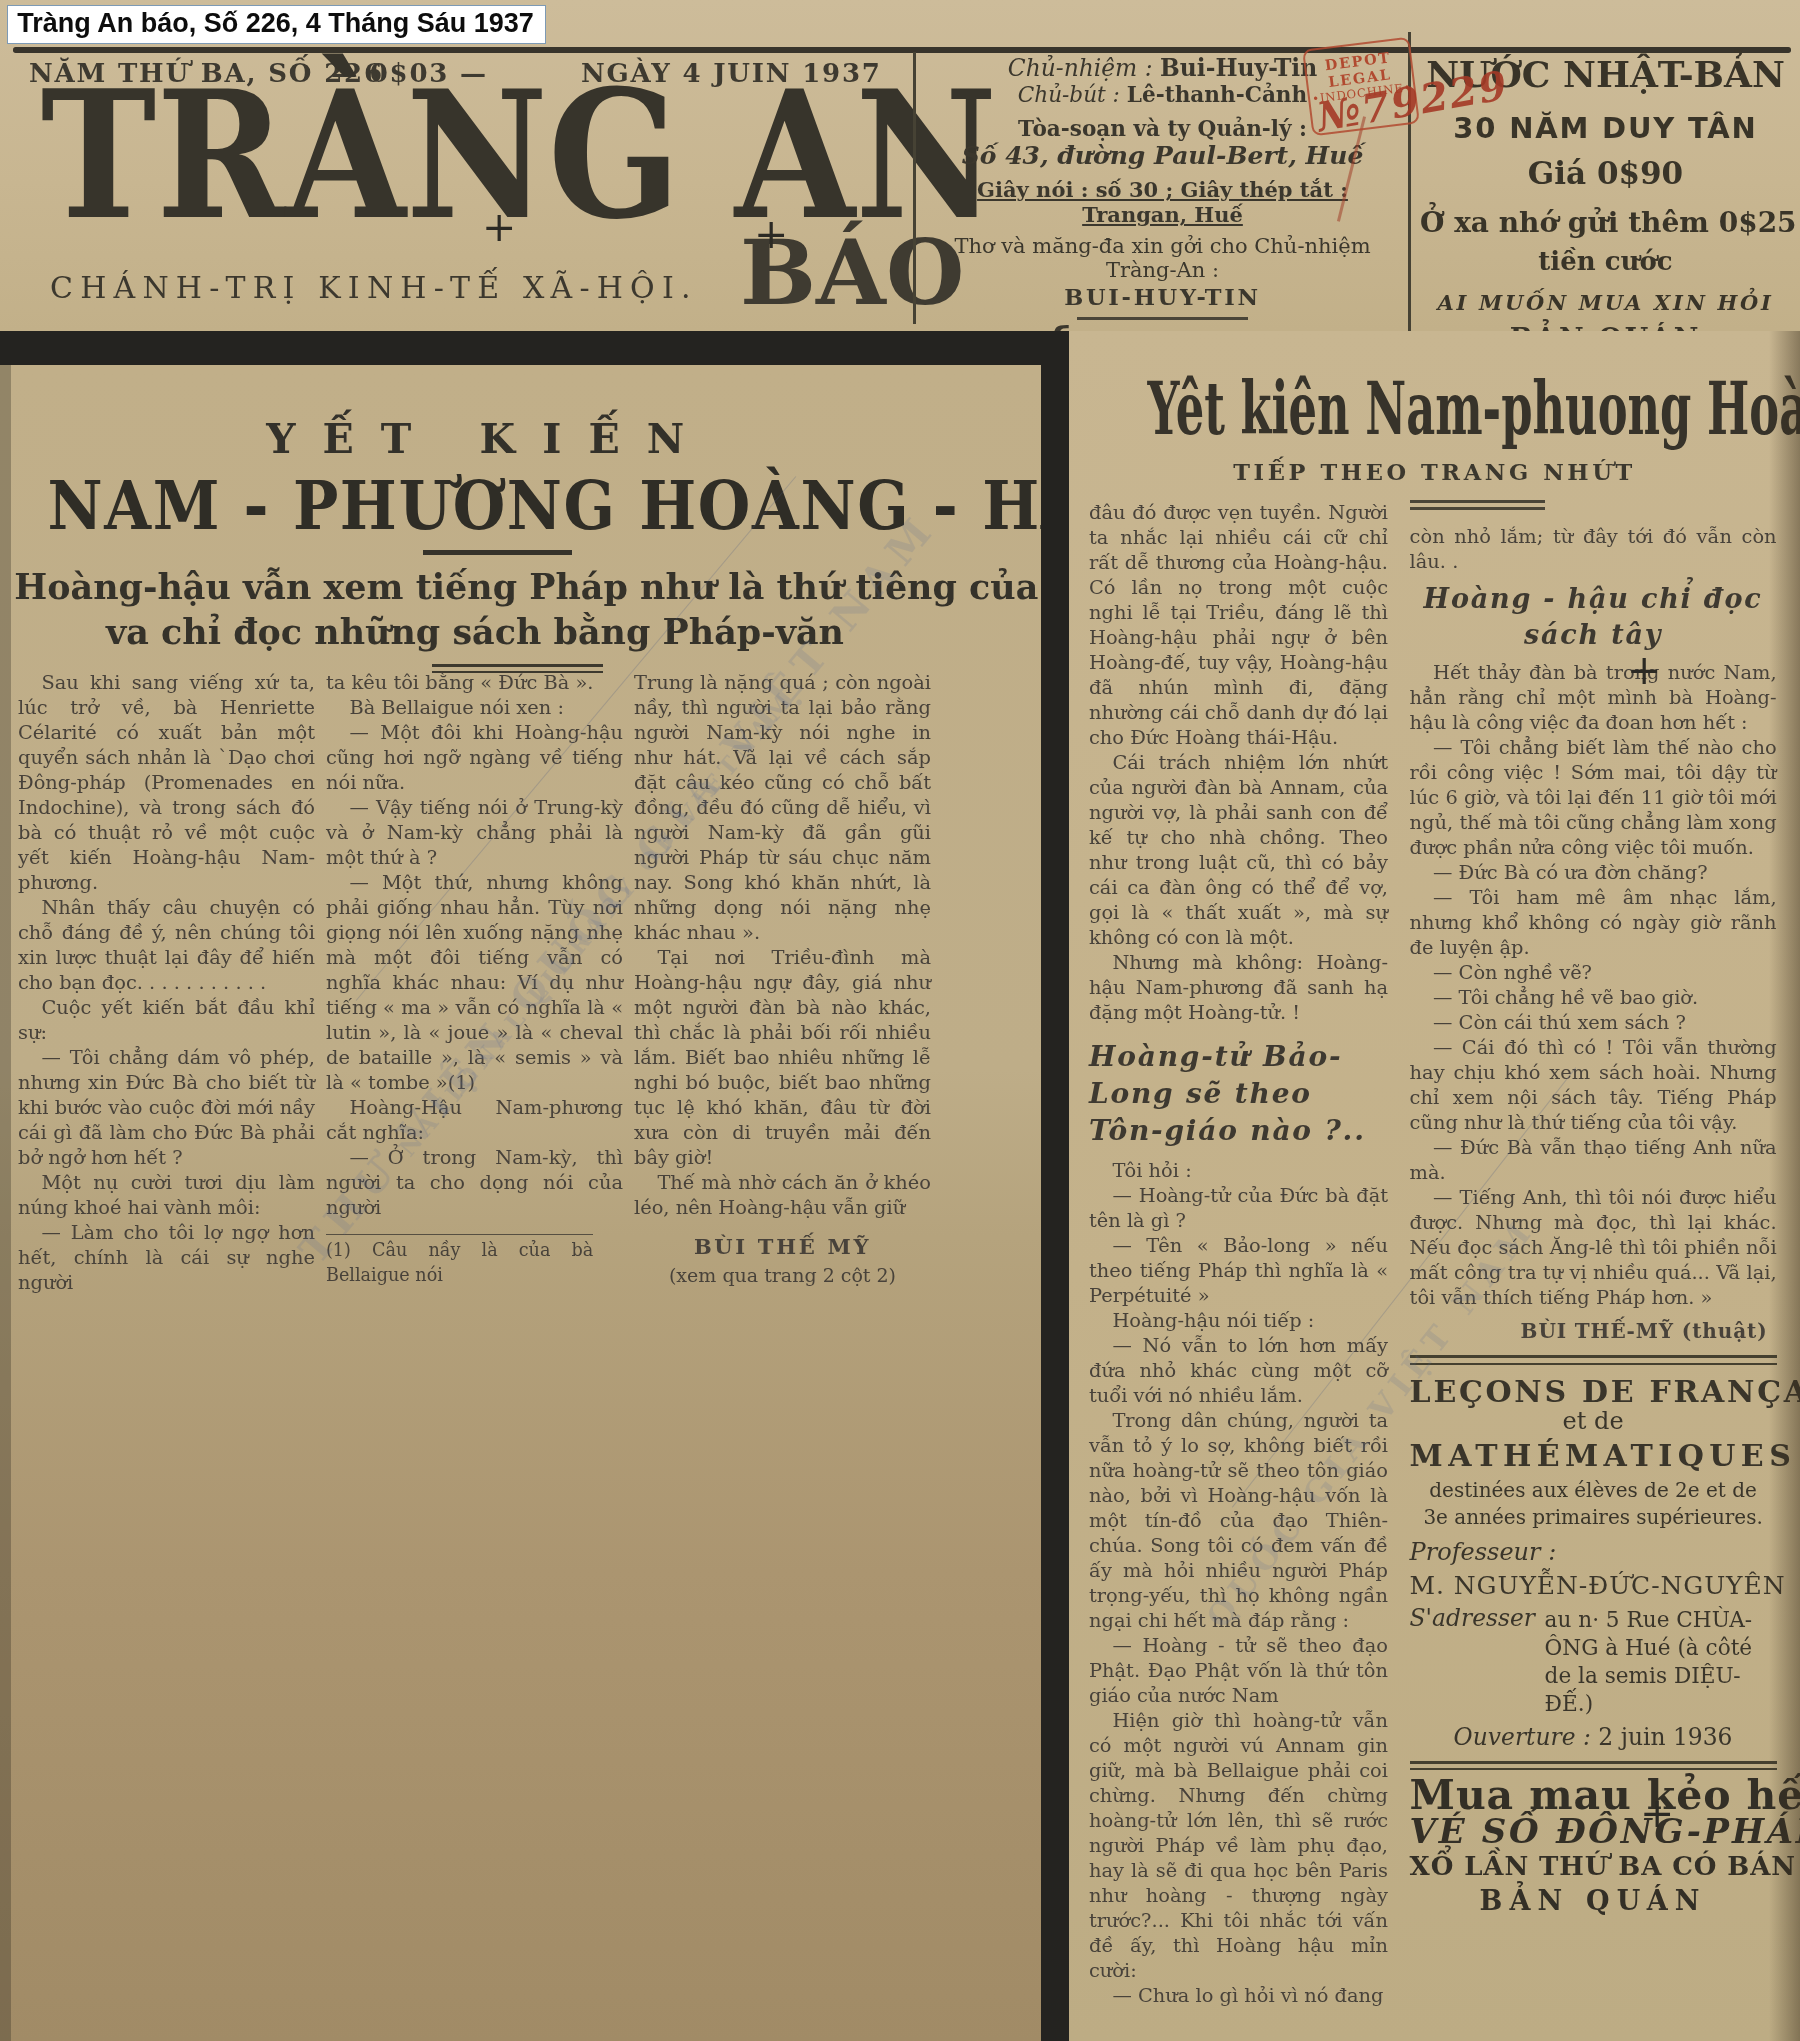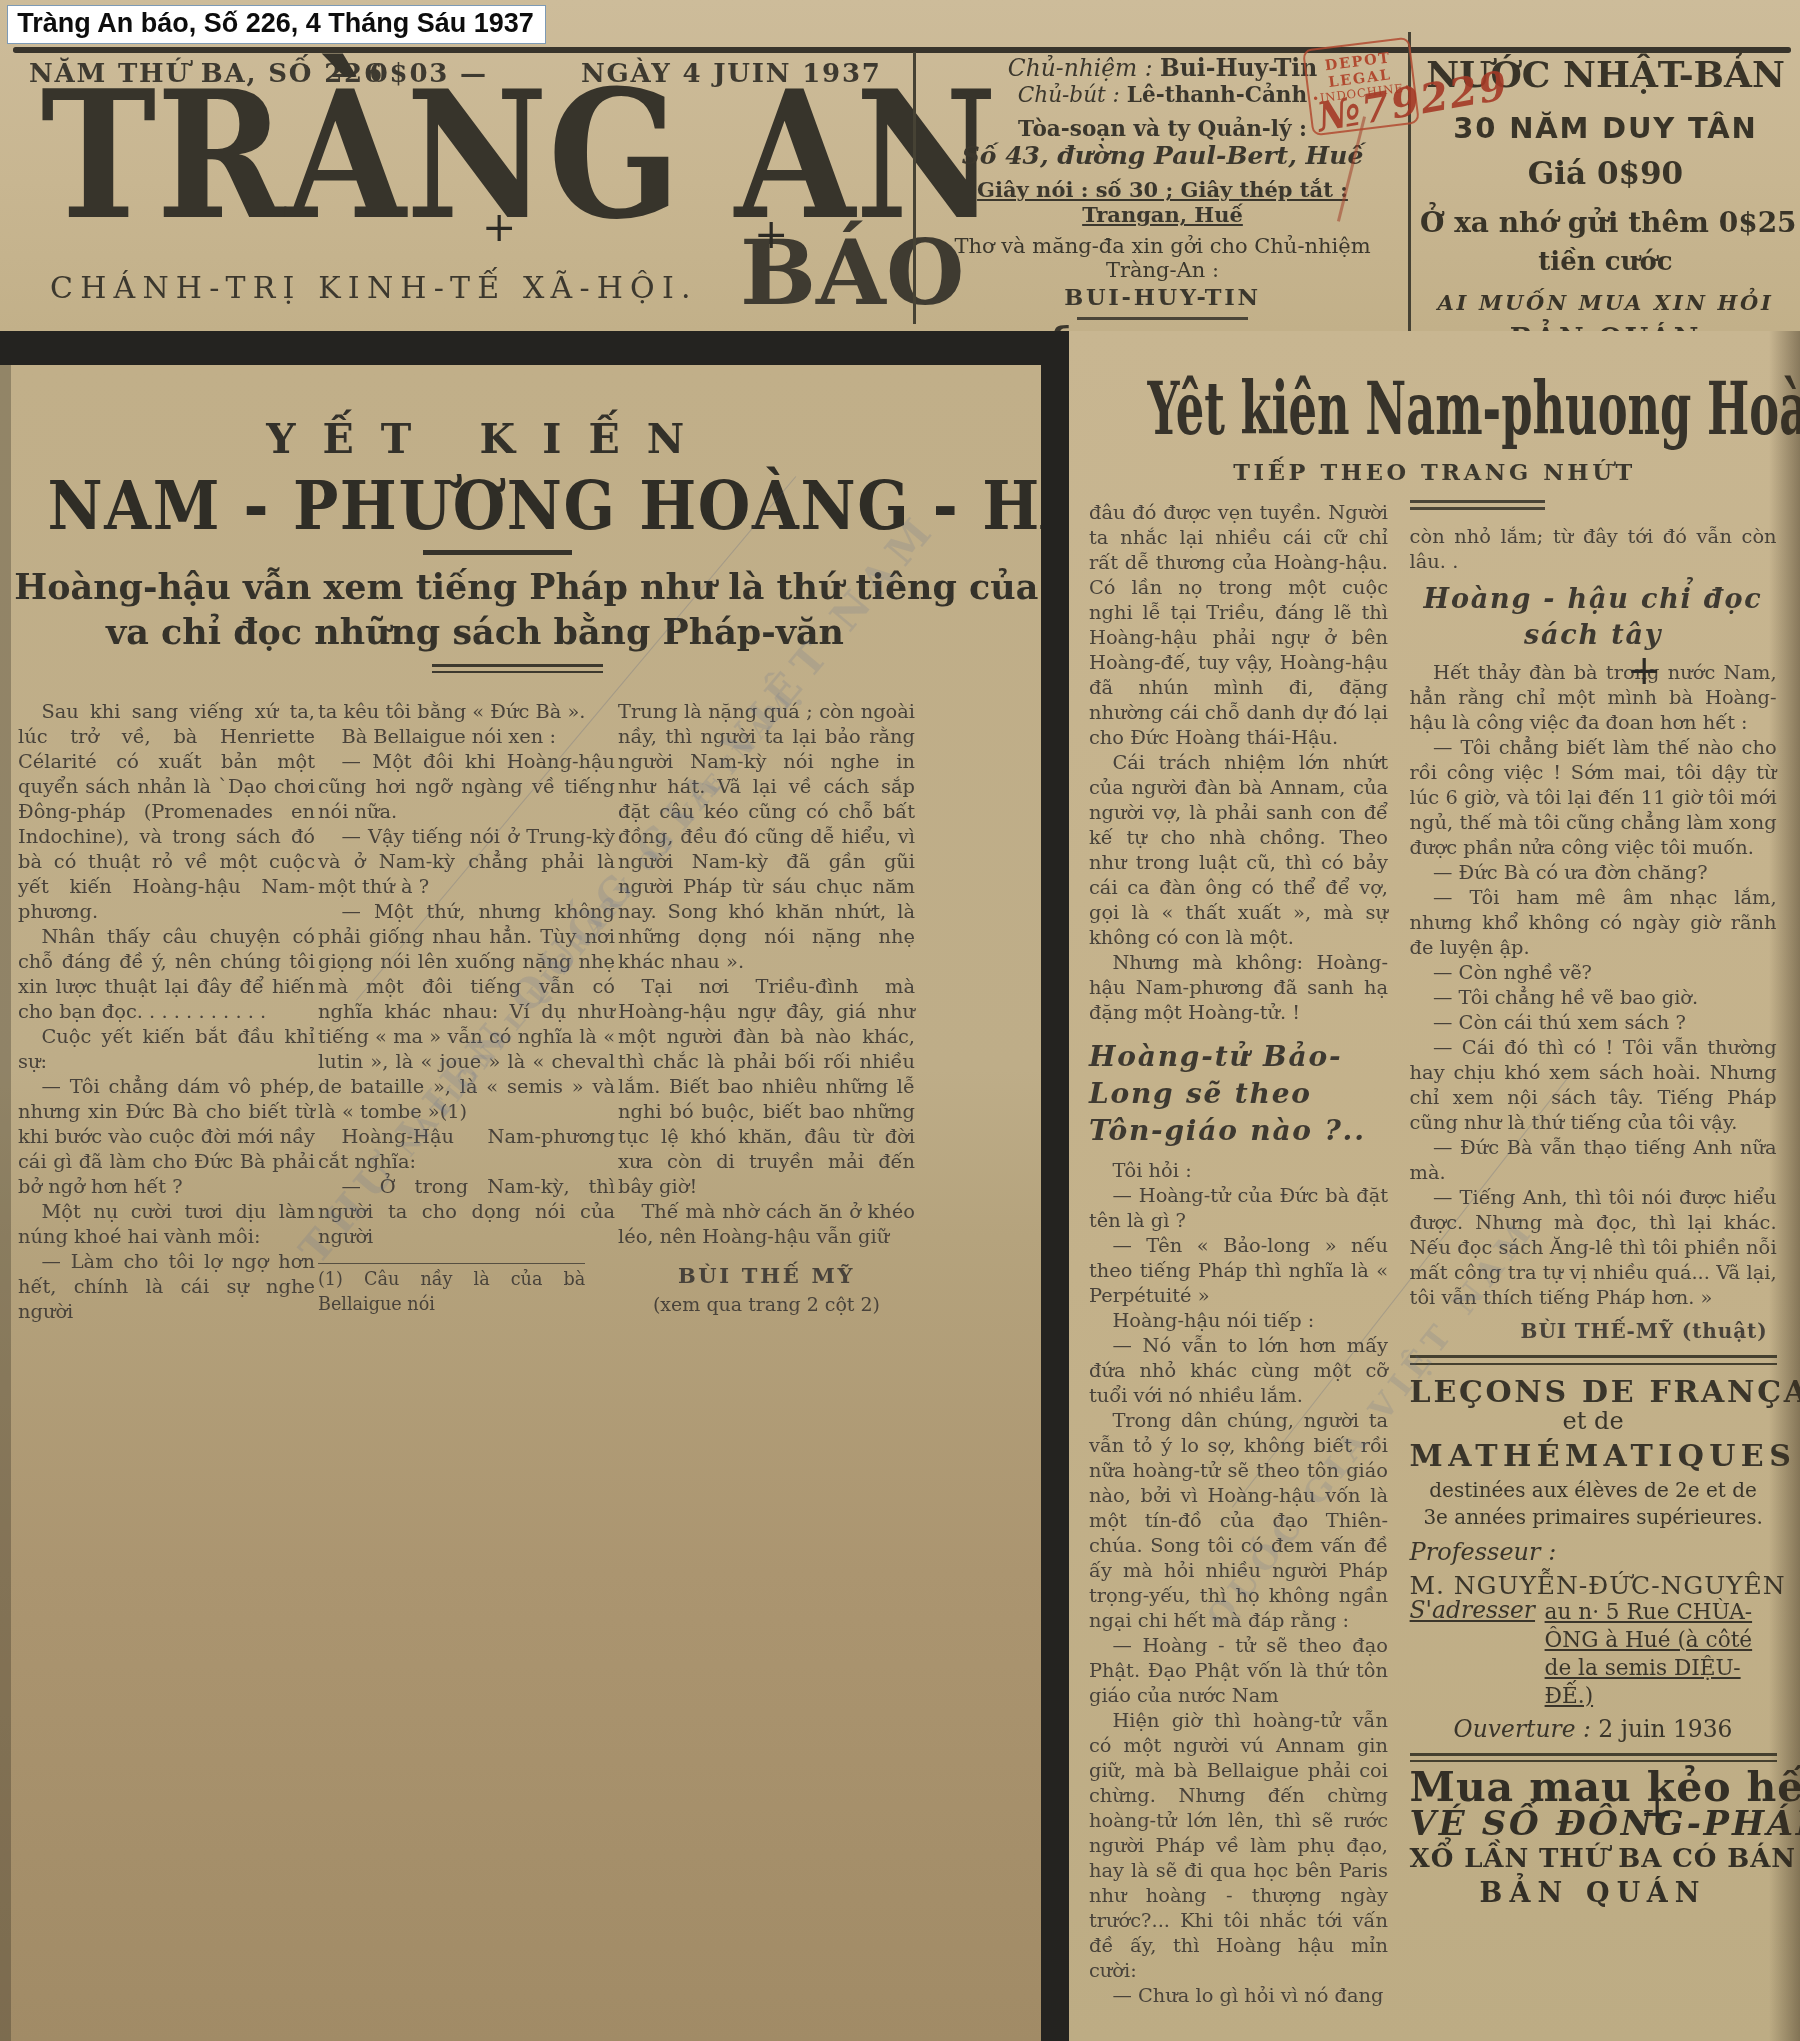--- a/index.html
+++ b/index.html
@@ -71,21 +71,21 @@
   .col p{margin:0;text-indent:23.4px;}
   .col p.fl{text-indent:0;}
   .col p.sech{font-style:italic;font-weight:bold;font-size:28px;line-height:37px;letter-spacing:1.8px;
         text-indent:0;text-align:left;margin:12.6px 0 9px 0;color:#3e3930;}
   .col p.sech2{font-style:italic;font-weight:bold;font-size:27px;line-height:36px;letter-spacing:1.8px;
         text-indent:0;text-align:center;margin:7.2px 0 7.2px 0;color:#3e3930;}
   .col p.byline{text-align:center;text-indent:0;font-weight:bold;letter-spacing:2.7px;font-size:21px;margin-top:14.4px;}
   .col p.byline2{text-align:right;text-indent:0;font-weight:bold;letter-spacing:0.9px;font-size:20px;margin-top:9px;padding-right:9px;}
   .col p.xref{text-align:center;text-indent:0;font-size:19px;margin-top:3.6px;}
   .col p.fnote{text-indent:0;font-size:17.6px;margin-top:14.4px;padding-top:3px;border-top:1.8px solid #564f42;width:90%;}
-  .lp-cols{left:18px;top:334px;width:920px;gap:3px;}
+  .lp-cols{left:18px;top:305px;width:920px;gap:11px;}
   .lp-cols .col{width:297px;}
   
   .rpage{position:absolute;left:1069px;top:331px;width:731px;height:1710px;overflow:hidden;
         background:linear-gradient(180deg,#c8b691 0%,#c3b18a 55%,#bdac84 100%);}
   .r-edge{position:absolute;right:0;top:0;width:31px;height:100%;
         background:linear-gradient(90deg,rgba(0,0,0,0),rgba(58,46,28,.45));}
   .r-headline{position:absolute;left:7.2px;top:34px;width:716px;text-align:center;font-size:56px;font-weight:bold;
         color:#37332a;white-space:nowrap;transform:scale(.8,1.3);transform-origin:50% 0;}
   .r-cont{position:absolute;left:0;top:128px;width:731px;text-align:center;font-size:22.5px;font-weight:bold;
         letter-spacing:3.6px;color:#3c382e;}
@@ -94,21 +94,21 @@
   .dblrule-sm{width:135px;height:3.6px;border-top:3.6px solid #4a4537;border-bottom:3.6px solid #4a4537;margin-bottom:14.4px;}
   .ad1{margin-top:10.8px;color:#3a352a;}
   .ad-dbl{height:4.5px;border-top:3.6px solid #45402f;border-bottom:2.7px solid #45402f;margin-top:10.8px;}
   .ad1 .t1{font-size:30px;font-weight:bold;letter-spacing:2.7px;text-align:center;margin-top:14.4px;white-space:nowrap;}
   .ad1 .t2{font-size:24px;text-align:center;margin-top:5.4px;}
   .ad1 .t3{font-size:30px;font-weight:bold;letter-spacing:5.4px;text-align:center;margin-top:9px;}
   .ad1 .d{font-size:20px;text-align:center;line-height:27px;}
   .ad1 .d.first{margin-top:9px;}
   .ad1 .prof{font-style:italic;font-size:24px;margin-top:9px;}
   .ad1 .name{font-size:25px;text-align:center;letter-spacing:0.9px;margin-top:7.2px;white-space:nowrap;}
-  .ad1 .addr{display:flex;margin-top:0;text-decoration:underline;}
+  .ad1 .addr{display:flex;margin-top:8px;}
   .ad1 .addr .al{font-style:italic;font-size:23.4px;width:135px;flex:none;}
   .ad1 .addr .av{font-size:21.6px;line-height:28px;}
   .ad1 .open{margin-top:7.2px;font-size:23.4px;}
   .ad1 .open .ol{font-style:italic;margin-left:44px;}
   .ad2{margin-top:3.6px;color:#332f26;}
   .ad2 .m1{font-size:41px;font-weight:bold;text-align:center;letter-spacing:0.9px;margin-top:12.6px;white-space:nowrap;}
   .ad2 .m2{font-size:34px;font-weight:bold;font-style:italic;letter-spacing:2.7px;text-align:center;margin-top:10.8px;white-space:nowrap;}
   .ad2 .m3{font-size:26px;font-weight:bold;text-align:center;letter-spacing:0.9px;margin-top:10.8px;white-space:nowrap;}
   .ad2 .m4{font-size:27px;font-weight:bold;text-align:center;letter-spacing:7.2px;margin-top:9px;}
   

